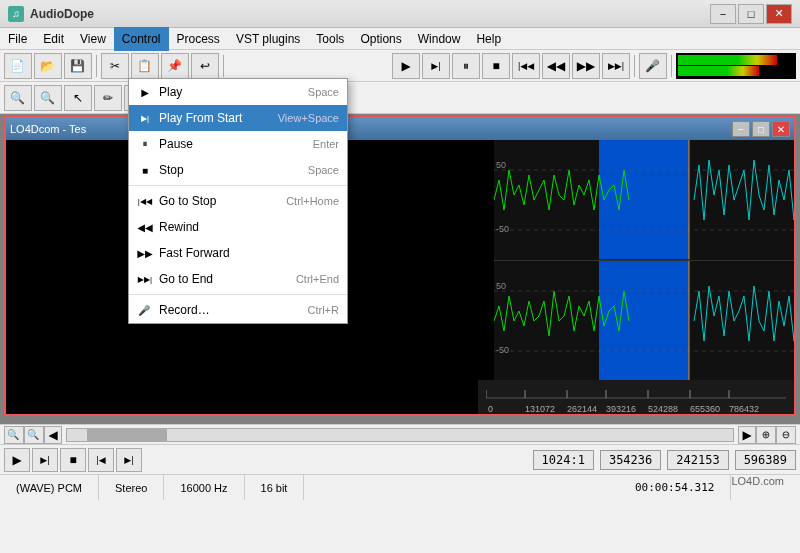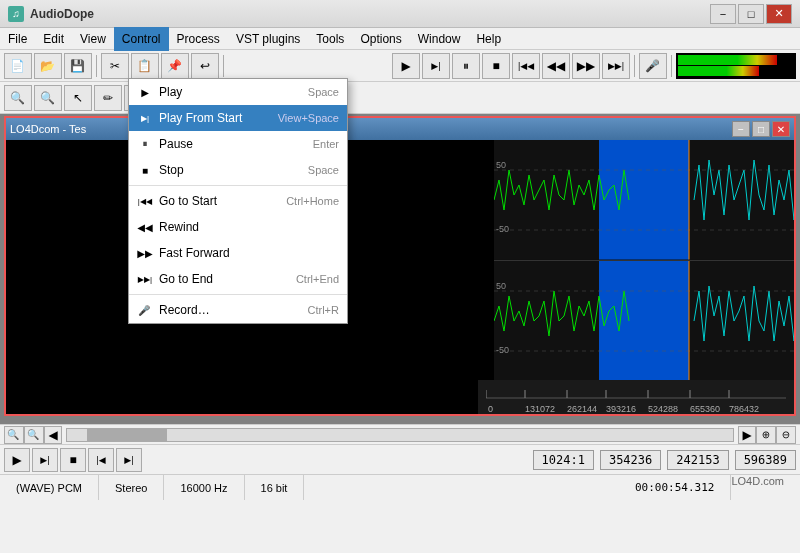--- a/index.html
+++ b/index.html
@@ -425,21 +425,21 @@
 
     <div class="dropdown-item">
       <span class="item-icon">■</span>
       <span class="item-label">Stop</span>
       <span class="item-shortcut">Space</span>
     </div>
     <div class="dropdown-sep"></div>
 
     <div class="dropdown-item">
       <span class="item-icon" style="font-size:8px;">|◀◀</span>
-      <span class="item-label">Go to Start</span>
+      <span class="item-label">Go to Stop</span>
       <span class="item-shortcut">Ctrl+Home</span>
     </div>
 
     <div class="dropdown-item">
       <span class="item-icon">◀◀</span>
       <span class="item-label">Rewind</span>
       <span class="item-shortcut"></span>
     </div>
 
     <div class="dropdown-item">

